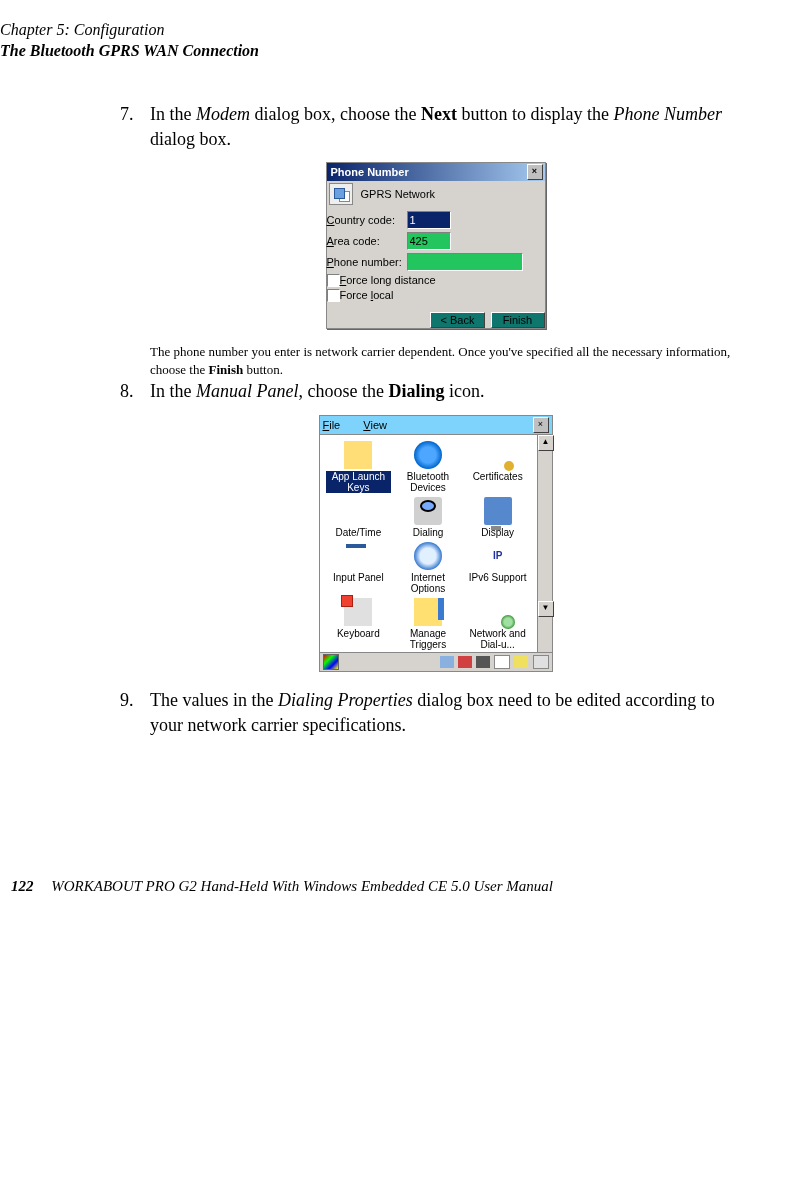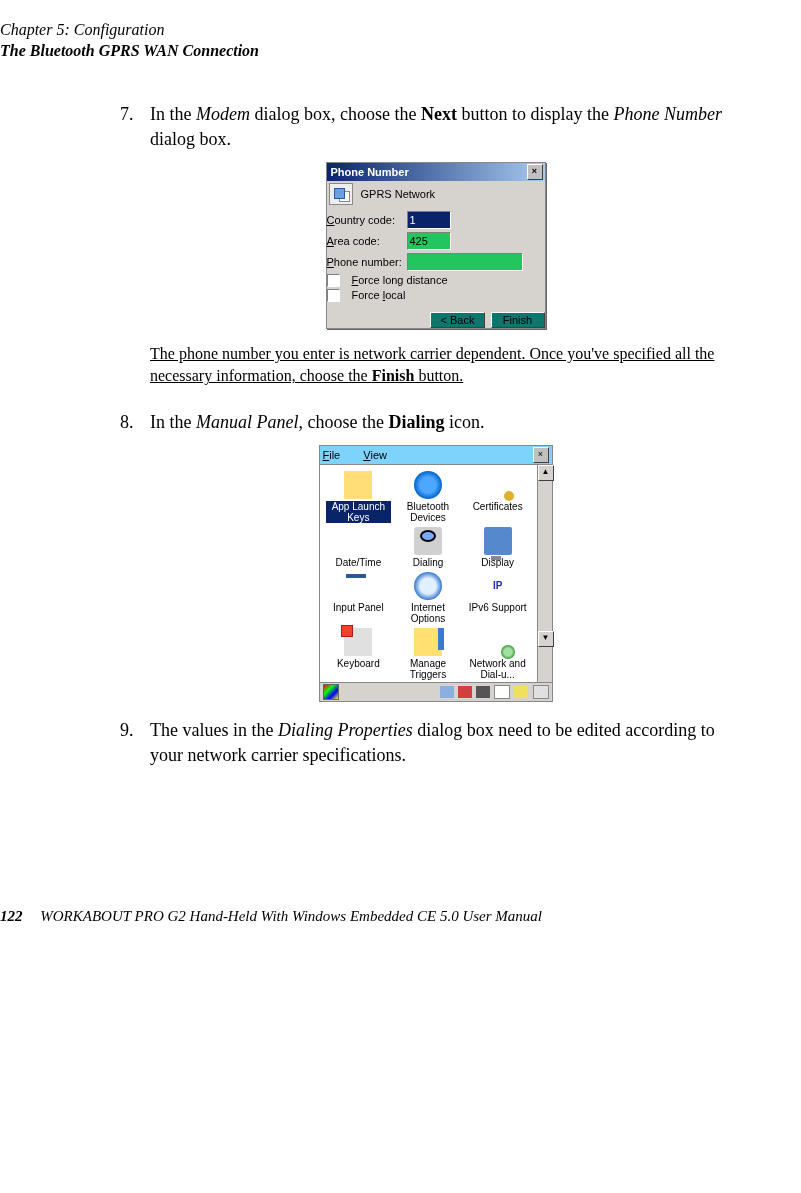--- a/index.html
+++ b/index.html
@@ -36,24 +36,23 @@
     line-height: 1.4;
     margin-bottom: 6px;
   }
   ol.numbered li .num {
     width: 30px;
     flex-shrink: 0;
   }
   ol.numbered li .txt { flex: 1; }
   .para-indent {
     margin-left: 30px;
-    font-size: 16px;
+    font-size: 13px;
     line-height: 1.4;
-    margin-bottom: 22px;
-    text-decoration: underline;
+    margin-bottom: 0;
   }
   .italic { font-style: italic; }
   .bold { font-weight: bold; }
 
   .figure { text-align: center; margin: 10px 0 14px 0; }
 
   
   .dlg {
     display: inline-block;
     border: 1px solid #888;
@@ -90,21 +89,21 @@
     width:22px;height:20px;background:#eee;border:1px solid #888; position:relative;
   }
   .dlg .net-icon::after{content:"";position:absolute;left:4px;top:4px;width:9px;height:9px;background:#6aa0e0;border:1px solid #2a5a9a;}
   .dlg .net-icon::before{content:"";position:absolute;right:2px;bottom:2px;width:9px;height:9px;background:#fff;border:1px solid #888;}
   .dlg .row { display:flex; align-items:center; margin-bottom:3px; }
   .dlg .lab { width:80px; }
   .dlg input[type=text]{
     border:1px solid #808080; border-right-color:#fff; border-bottom-color:#fff;
     background:#22c55e; height:16px; font-size:11px; padding:0 2px;
   }
-  .dlg .chk { display:flex; align-items:center; gap:12px; margin:2px 0; }
+  .dlg .chk { display:flex; align-items:center; gap:0; margin:2px 0; }
   .dlg .chk .box{width:11px;height:11px;border:1px solid #808080;border-right-color:#fff;border-bottom-color:#fff;background:#fff;}
   .dlg .btn-row { text-align:right; margin-top:10px; }
   .dlg button {
     font-family: Tahoma, sans-serif; font-size:11px;
     background:#0f766e; border:1px solid #fff;
     border-right-color:#404040; border-bottom-color:#404040;
     padding:1px 10px; margin-left:2px; min-width:54px;
   }
 
   
@@ -159,21 +158,21 @@
   .ic-trig::after{content:"";position:absolute;right:-2px;top:0;width:6px;height:22px;background:#3a7ad0;}
   .ic-net{background:#fff;border:1px solid #888;}
   .ic-net::after{content:"";position:absolute;right:-3px;bottom:-3px;width:14px;height:14px;background:radial-gradient(circle,#a0e0a0 40%,#208020 80%);border-radius:50%;}
 
   .footer {
     position: relative;
     margin-top: 140px;
     font-style: italic;
     font-size: 15px;
   }
-  .footer .pg { font-weight: bold; font-style: italic; margin-right: 14px;}
+  .footer .pg { font-weight: bold; font-style: italic; margin-right: 14px; padding-left: 11px;}
 </style>
 </head>
 <body>
 
 <div class="page">
   <div class="header">
     <div class="chapter">Chapter 5: Configuration</div>
     <div class="section">The Bluetooth GPRS WAN Connection</div>
   </div>
 

